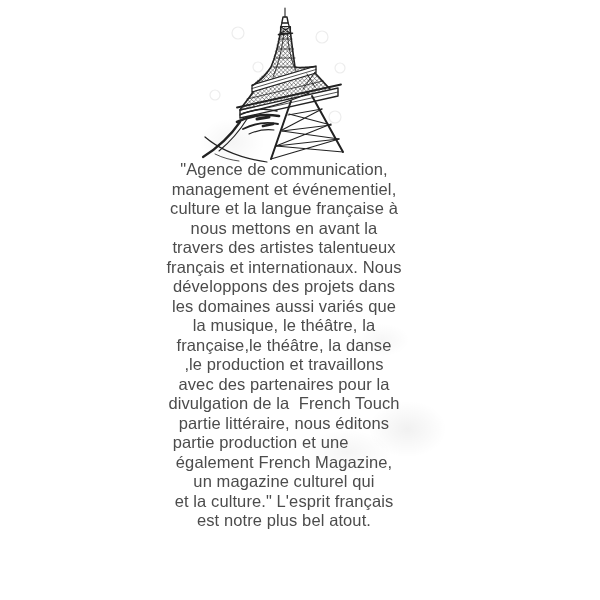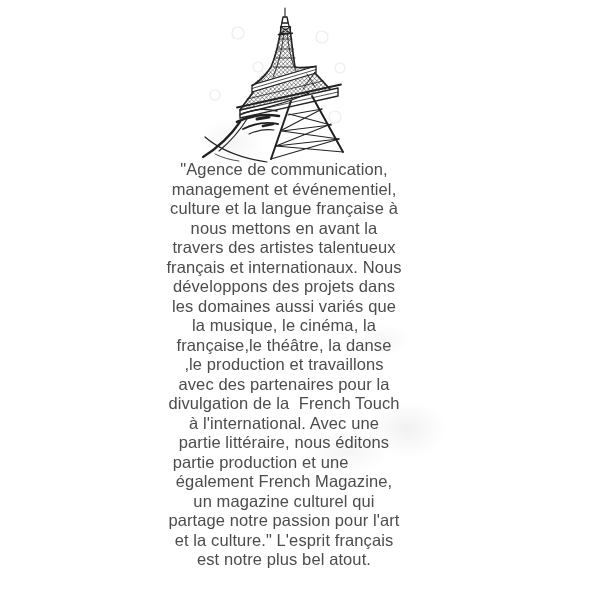--- a/index.html
+++ b/index.html
@@ -131,28 +131,26 @@
 
   <section class="about">
       <div class="line">"Agence de communication,</div>
       <div class="line">management et événementiel,</div>
       <div class="line">culture et la langue française à</div>
       <div class="line">nous mettons en avant la</div>
       <div class="line">travers des artistes talentueux</div>
       <div class="line">français et internationaux. Nous</div>
       <div class="line">développons des projets dans</div>
       <div class="line">les domaines aussi variés que</div>
-      <div class="line">la musique, le cinéma, la</div>
+      <div class="line">la musique, le théâtre, la</div>
       <div class="line">française,le théâtre, la danse</div>
       <div class="line">,le production et travaillons</div>
       <div class="line">avec des partenaires pour la</div>
       <div class="line">divulgation de la &nbsp;French Touch</div>
-      <div class="line">à l'international. Avec une</div>
       <div class="line">partie littéraire, nous éditons</div>
       <div class="line">partie production et une&nbsp;&nbsp;&nbsp;&nbsp;&nbsp;&nbsp;&nbsp;&nbsp;&nbsp;&nbsp;</div>
       <div class="line">également French Magazine,</div>
       <div class="line">un magazine culturel qui</div>
-      <div class="line">partage notre passion pour l'art</div>
       <div class="line">et la culture." L'esprit français</div>
       <div class="line">est notre plus bel atout.</div>
     </section>
 
 </main>
 
 </body></html>

